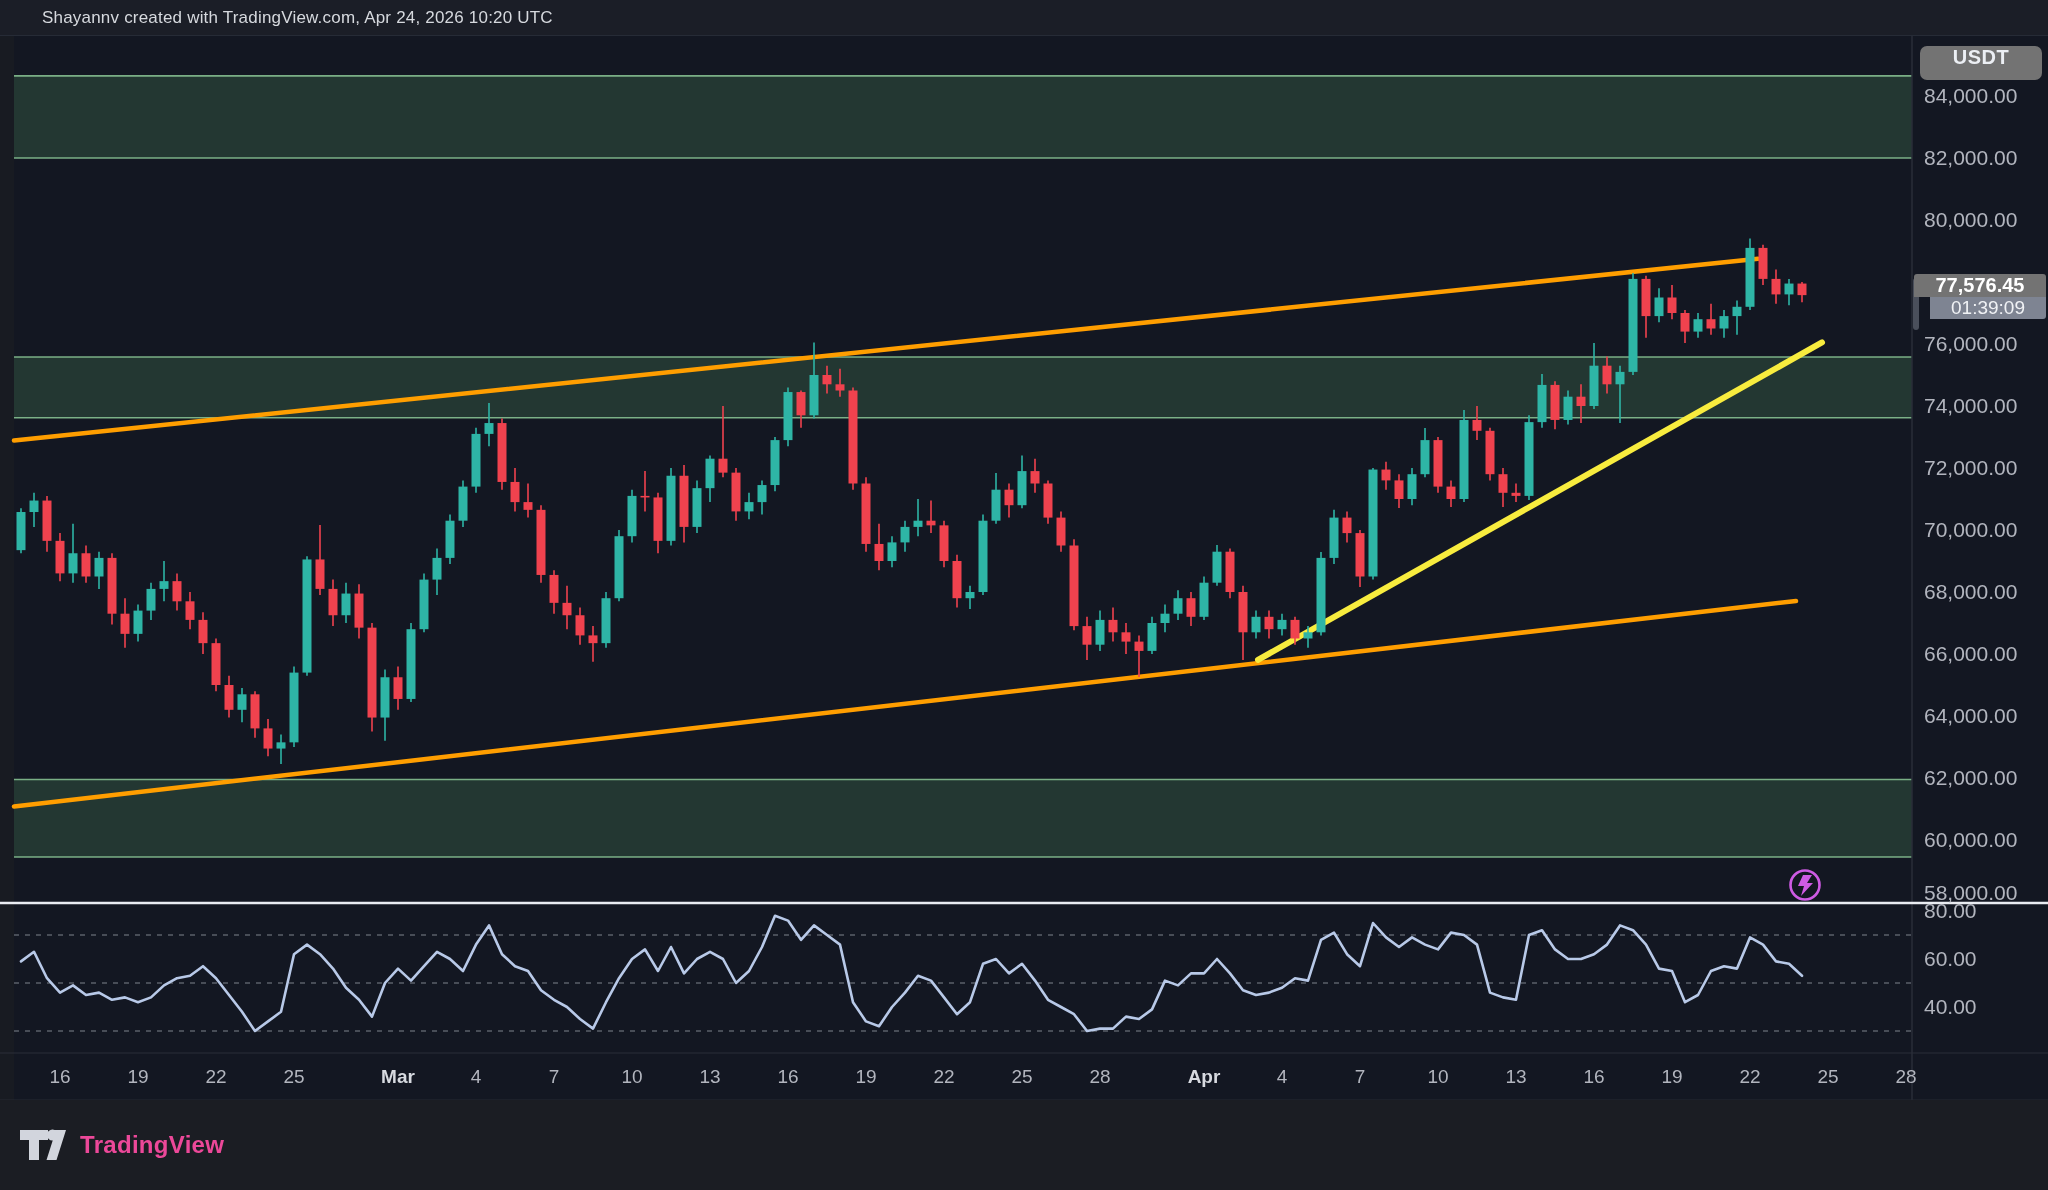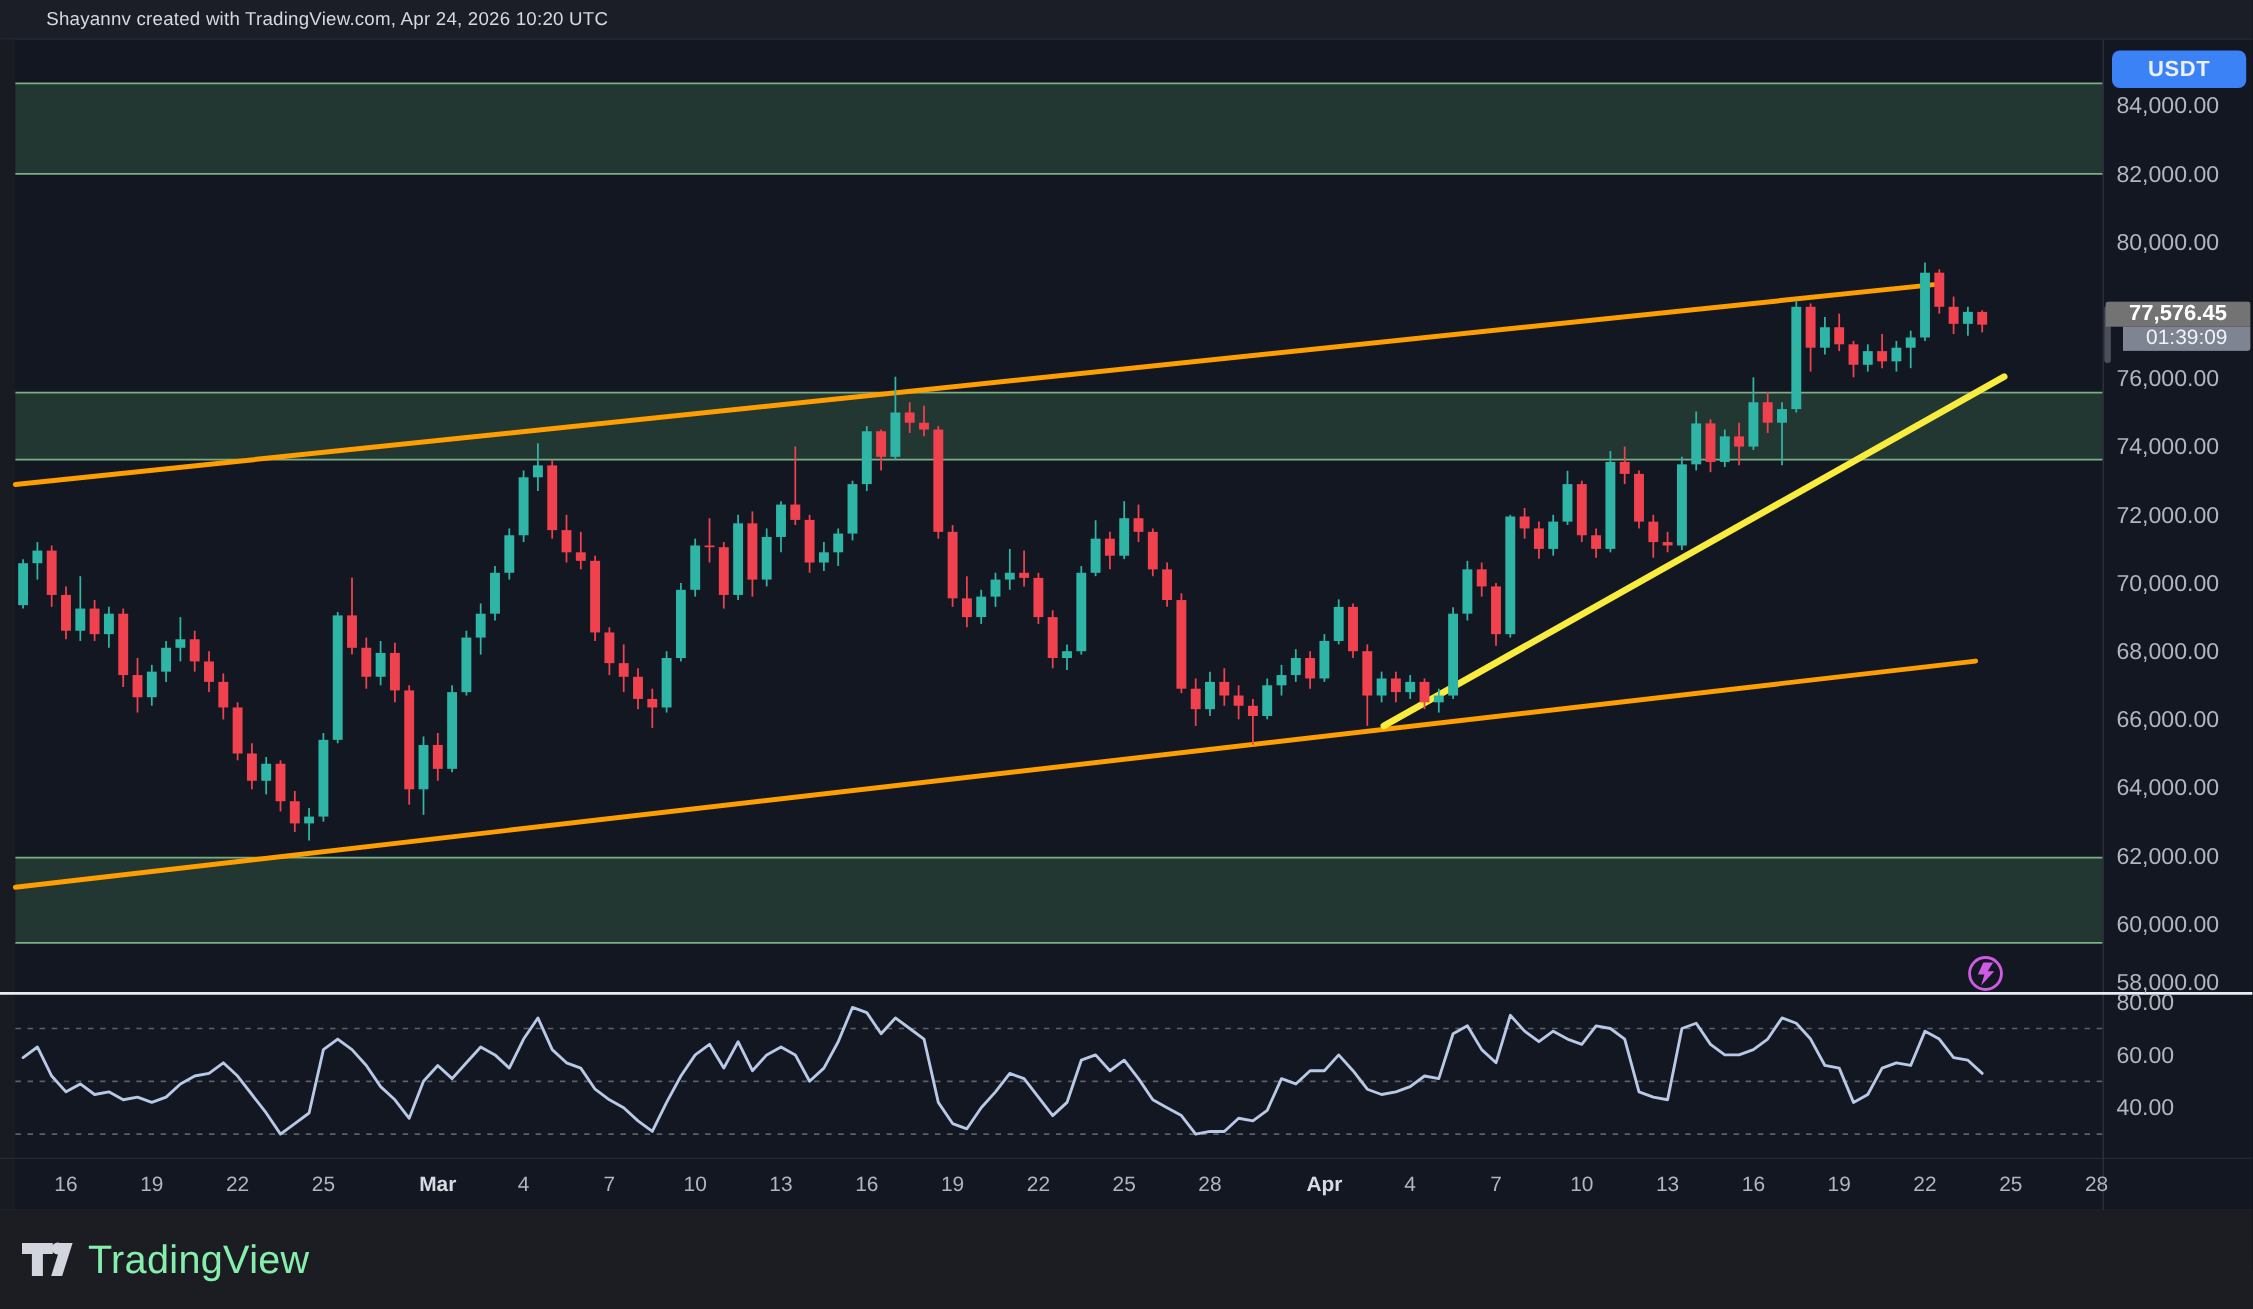--- a/index.html
+++ b/index.html
@@ -12,25 +12,25 @@
     position:absolute;left:0;top:0;width:2048px;height:36px;
     background:#1b1e27;border-bottom:1px solid #262b36;
     display:flex;align-items:center;padding-left:42px;
   }
   .header-bar span{font-size:17px;color:#d6d9de;letter-spacing:.2px;}
   .footer-bar{
     position:absolute;left:0;top:1100px;width:2048px;height:90px;
     background:#1b1d23;display:flex;align-items:center;padding-left:18px;
   }
   .tv-logo{display:flex;align-items:center;gap:12px;}
-  .tv-logo .word{font-size:36px;font-weight:normal;color:#86efac;letter-spacing:.3px;}
+  .tv-logo .word{font-size:24px;font-weight:bold;color:#ec4899;letter-spacing:.3px;}
   #chart-svg{position:absolute;left:0;top:0;}
   .usdt-badge{
     position:absolute;left:1920px;top:46px;width:122px;height:34px;
-    background:#3b82f6;border-radius:7px;display:flex;align-items:center;justify-content:center;
+    background:#737373;border-radius:7px;display:flex;align-items:flex-start;justify-content:center;
   }
   .usdt-badge span{color:#eceff4;font-size:20px;font-weight:bold;letter-spacing:.5px;}
   .price-badge{
     position:absolute;left:1914px;top:274px;width:132px;border-radius:3px;overflow:hidden;
     text-align:center;
   }
   .price-badge .px{background:#737373;color:#ffffff;font-size:20px;line-height:23px;font-weight:bold;}
   .price-badge .cd{background:#7e8492;color:#f0f2f5;font-size:19px;line-height:22px;margin-left:16px;}
 </style>
 </head>

